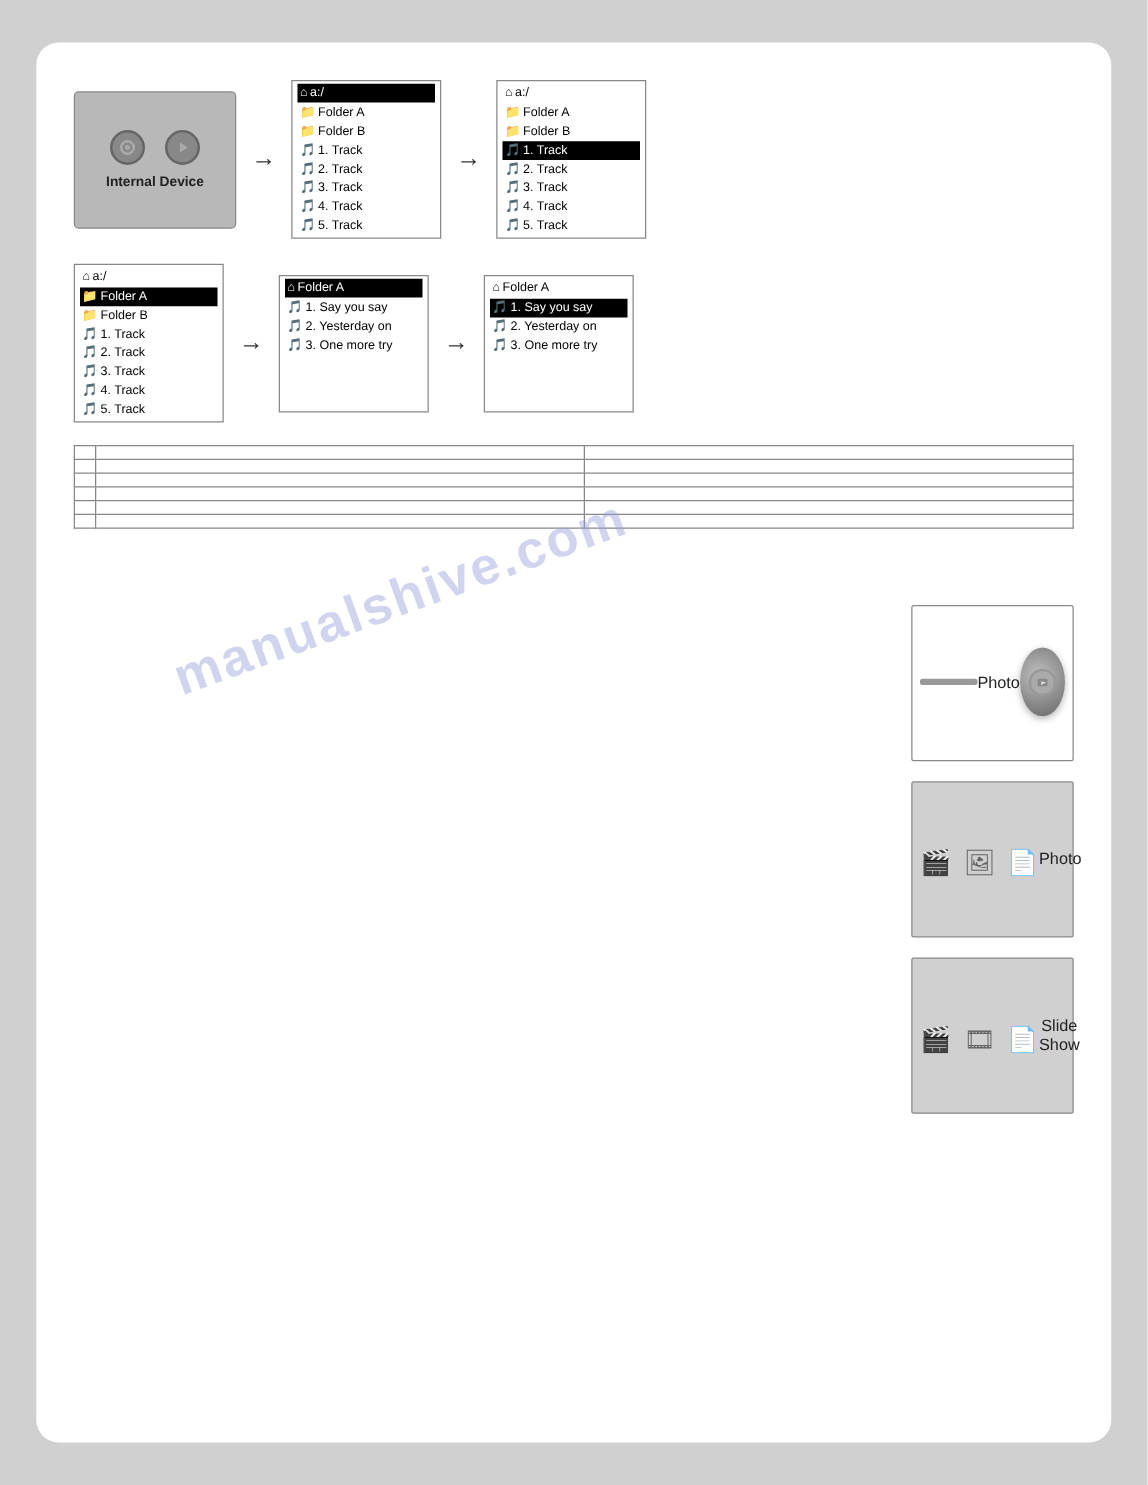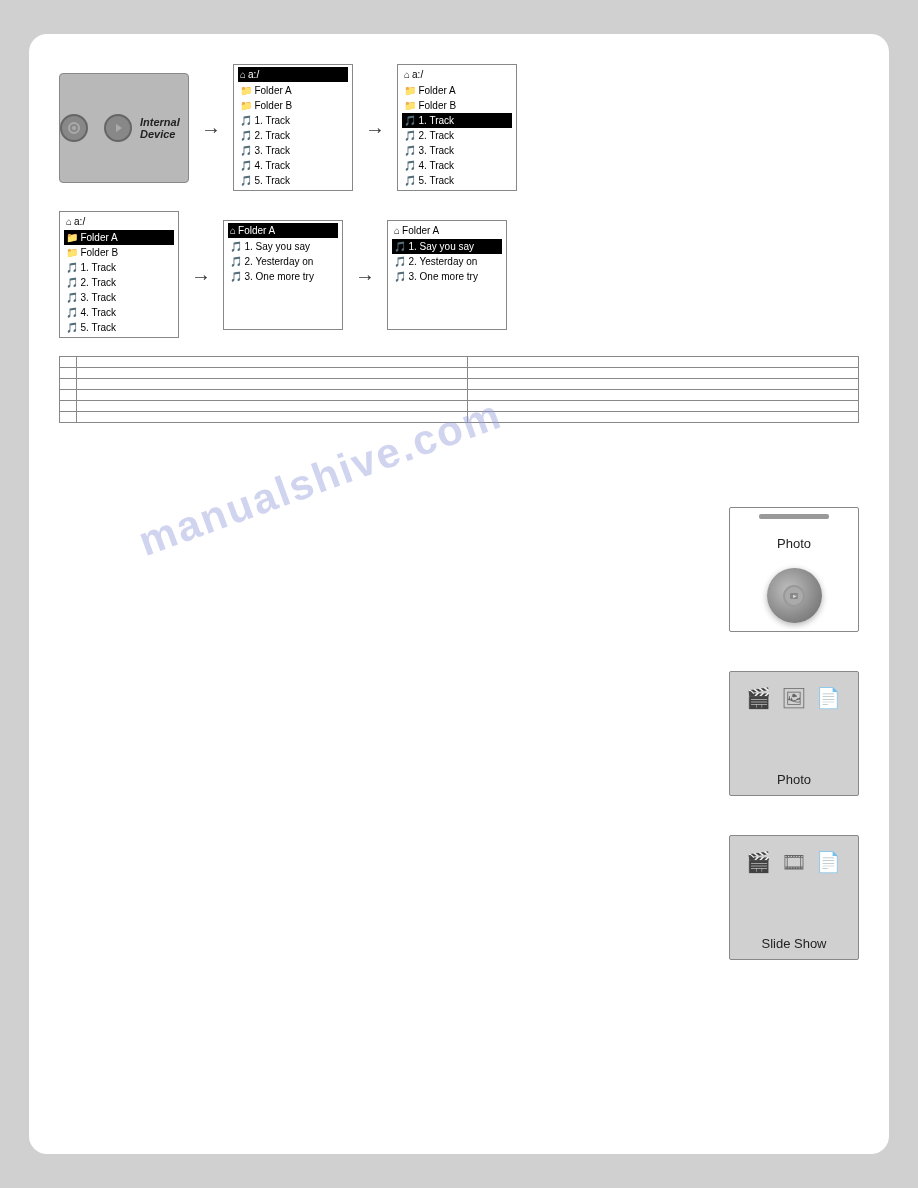--- a/index.html
+++ b/index.html
@@ -40,24 +40,24 @@
     }
 
     
     .device-box {
       width: 130px;
       height: 110px;
       background: #b8b8b8;
       border: 1px solid #888;
       border-radius: 4px;
       display: flex;
+      flex-direction: column;
       align-items: center;
       justify-content: center;
       gap: 8px;
-      font-style: italic;
     }
     .device-icons {
       display: flex;
       gap: 16px;
     }
     .device-icon-circle {
       width: 28px;
       height: 28px;
       border-radius: 50%;
       background: #888;
@@ -164,25 +164,24 @@
       flex-direction: column;
       gap: 16px;
     }
     .panel-box {
       width: 130px;
       height: 125px;
       background: #d0d0d0;
       border: 1px solid #888;
       border-radius: 2px;
       display: flex;
-      flex-direction: column;
+      flex-direction: row;
       align-items: center;
       justify-content: space-between;
       padding: 6px 6px 8px;
-      margin-top: 23px;
     }
     .panel-box.white-bg {
       background: #fff;
       border: 1px solid #888;
     }
     .panel-box-title {
       font-size: 13px;
       font-weight: normal;
       color: #222;
       text-align: center;

